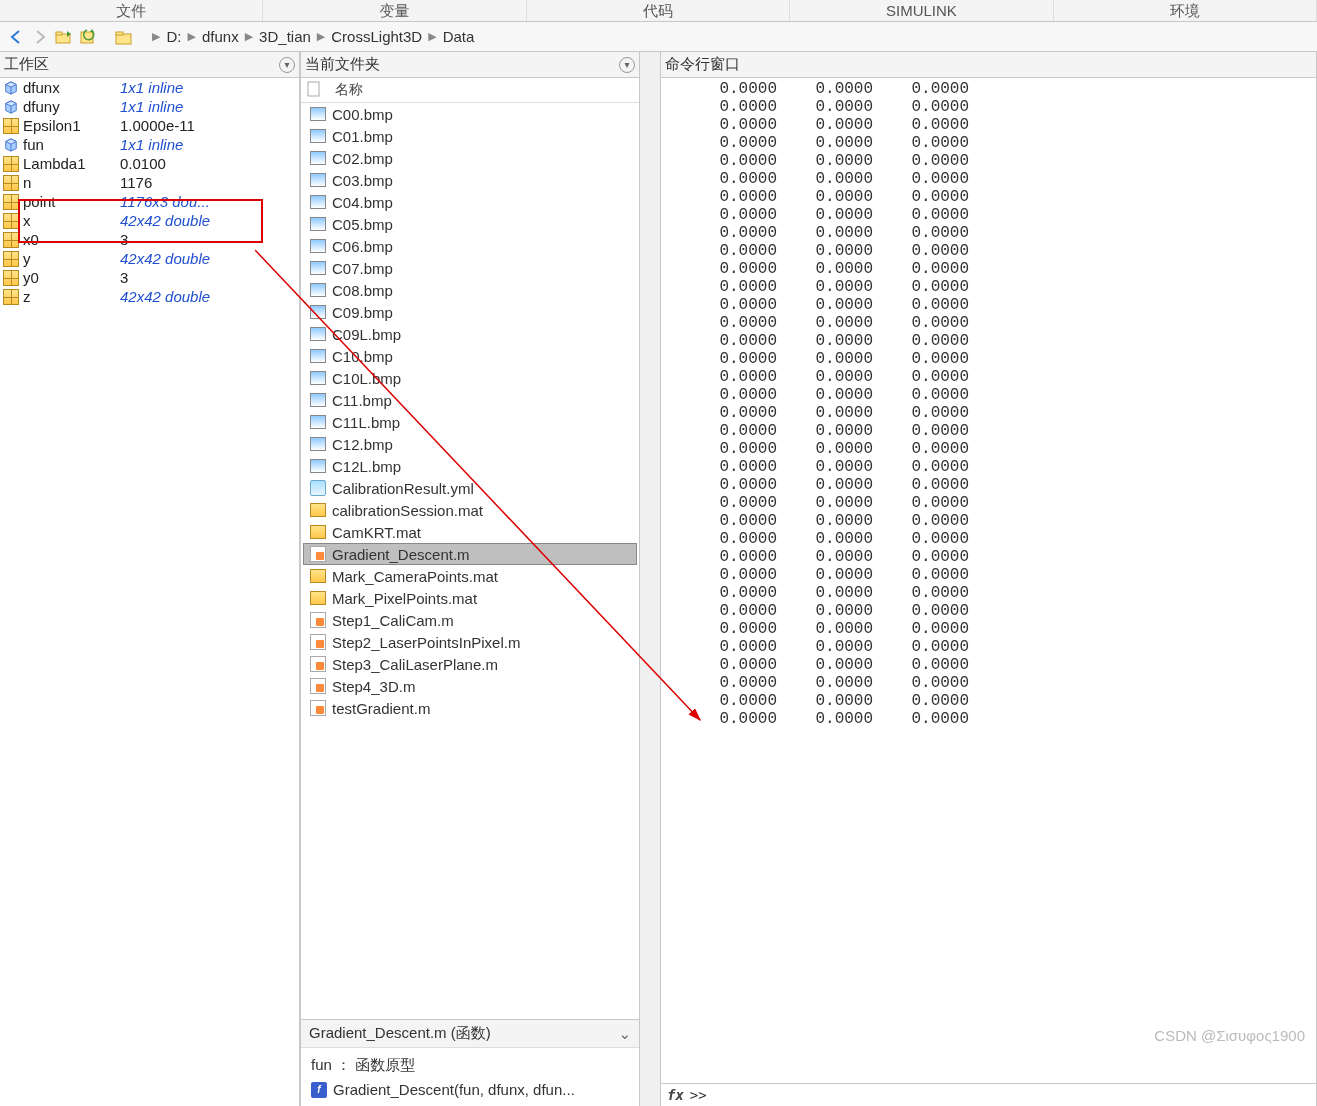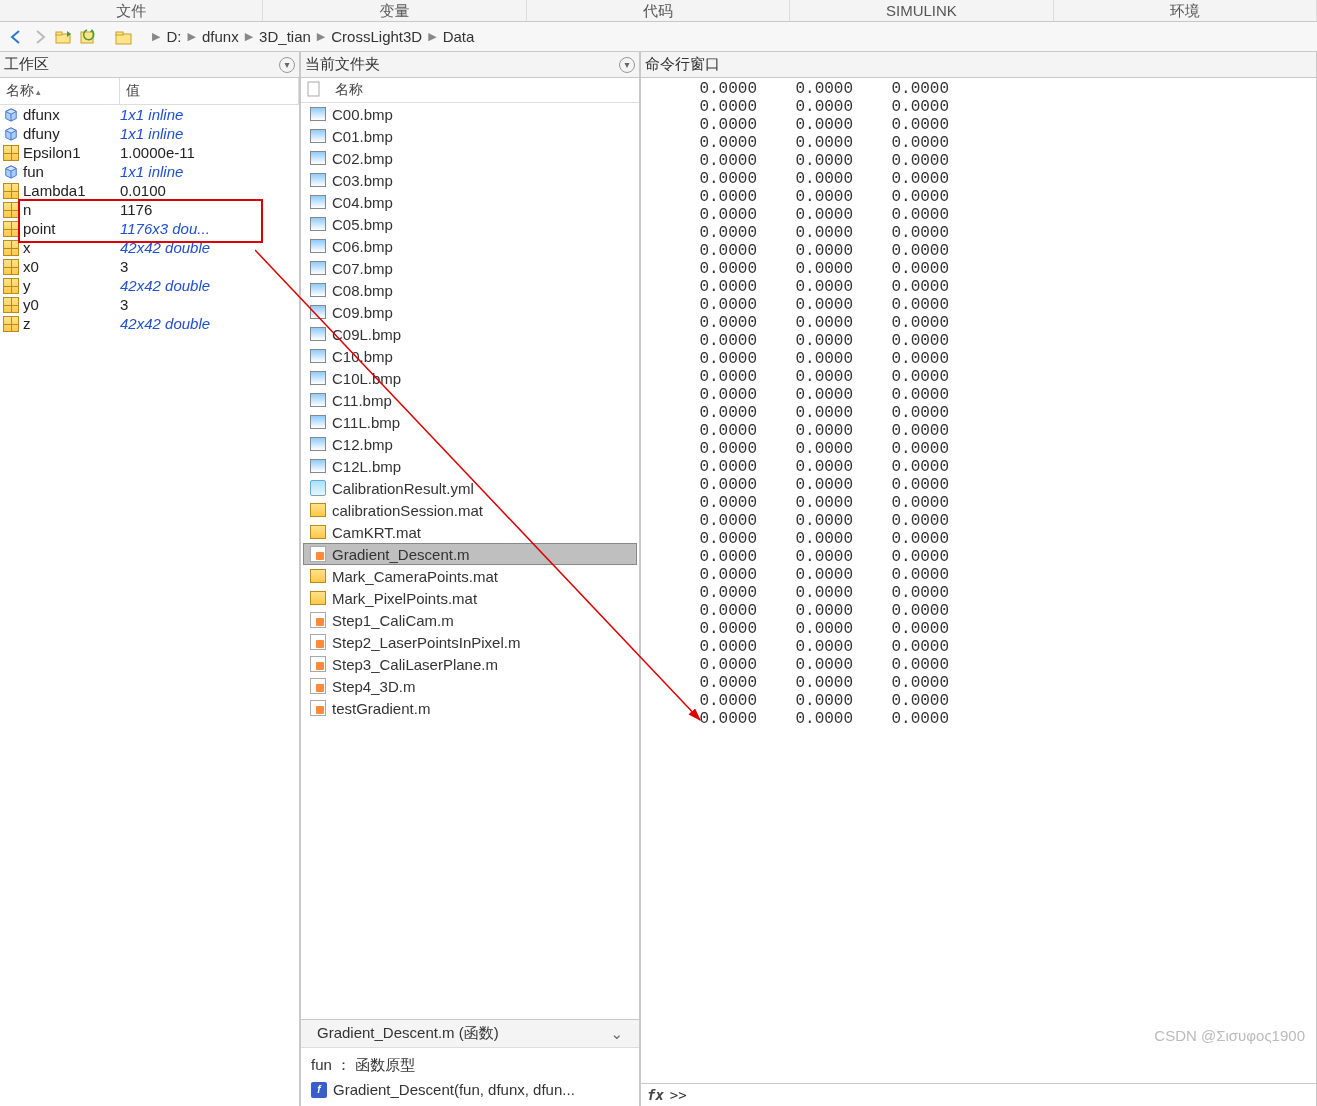--- a/index.html
+++ b/index.html
@@ -29,24 +29,24 @@
 .ws-row .val.double { color:#2050d0; font-style:italic;}
 .redbox { position:absolute; border:2px solid #d00; pointer-events:none;}
 .folder-panel { width:340px; border-left:1px solid #c8c8c8;}
 .file-header-row { display:flex; padding:3px 6px; border-bottom:1px solid #ddd; font-size:14px; color:#444;}
 .file-header-row .iconcol { width:28px;}
 .file-body { flex:1; overflow:auto; padding:0 2px;}
 .file-row { display:flex; align-items:center; padding:1px 4px; font-size:15px; cursor:pointer; border:1px solid transparent;}
 .file-row.selected { background:#bfbfbf; border:1px solid #888;}
 .file-row .ficon { width:20px; height:18px; margin-right:4px; display:flex; align-items:center; justify-content:center;}
 .file-details { border-top:1px solid #c8c8c8; }
-.fd-header { display:flex; justify-content:space-between; align-items:center; padding:4px 16px; background:#f4f4f4; border-bottom:1px solid #ddd; font-size:15px;}
+.fd-header { display:flex; justify-content:space-between; align-items:center; padding:4px 8px; background:#f4f4f4; border-bottom:1px solid #ddd; font-size:15px;}
 .fd-body { padding:8px 10px; font-size:15px;}
 .fd-body .fd-row { display:flex; align-items:center; margin-top:6px;}
-.cmd-panel { flex:1; display:flex; flex-direction:column; border-left:1px solid #c8c8c8;}
+.cmd-panel { flex:1; display:flex; flex-direction:column; border-left:1px solid #c8c8c8;margin-left:20px;}
 .cmd-body { flex:1; font-family:Consolas,"Courier New",monospace; font-size:16px; padding:2px 20px; overflow:hidden; background:#fff; white-space:pre;}
 .cmd-prompt { display:flex; align-items:center; border-top:1px solid #c8c8c8; padding:3px 6px; background:#fff; font-family:Consolas,monospace;}
 .cmd-prompt .fx { font-style:italic; font-weight:bold; color:#444; margin-right:6px;}
 .watermark { position:absolute; right:12px; bottom:62px; color:#bbb; font-size:15px;}
 svg { display:block; }
 .tri { font-size:9px; color:#777; margin-left:2px;}
 .icon-matrix { width:16px; height:16px; background:linear-gradient(#ffe38a,#ffc84a); border:1px solid #b88a20; position:relative;}
 .icon-matrix::before,.icon-matrix::after{content:"";position:absolute;background:#b88a20;}
 .icon-matrix::before{left:50%;top:0;width:1px;height:100%;}
 .icon-matrix::after{top:50%;left:0;height:1px;width:100%;}
@@ -116,24 +116,20 @@
   </div>
 </div>
 
 <div class="main">
 
   <div class="panel workspace">
     <div class="panel-header">
       <span>工作区</span>
       <span class="roundbtn">▾</span>
     </div>
-    <div class="ws-header-row">
-      <div class="col col1"><span>名称</span><span class="tri">▴</span></div>
-      <div class="col col2"><span>值</span></div>
-    </div>
     <div class="ws-body" id="ws-body">
         <div class="ws-row">
           <span class="icon">
             <svg class="icon-cube" viewBox="0 0 16 16">
               <path d="M8 1 L14 4 L14 12 L8 15 L2 12 L2 4 Z" fill="#a8cfff" stroke="#3a6acc"></path>
               <path d="M8 1 L14 4 L8 7 L2 4 Z" fill="#d0e4ff" stroke="#3a6acc"></path>
               <path d="M8 7 L8 15" stroke="#3a6acc"></path>
             </svg>
           </span>
           <span class="name">dfunx</span>

